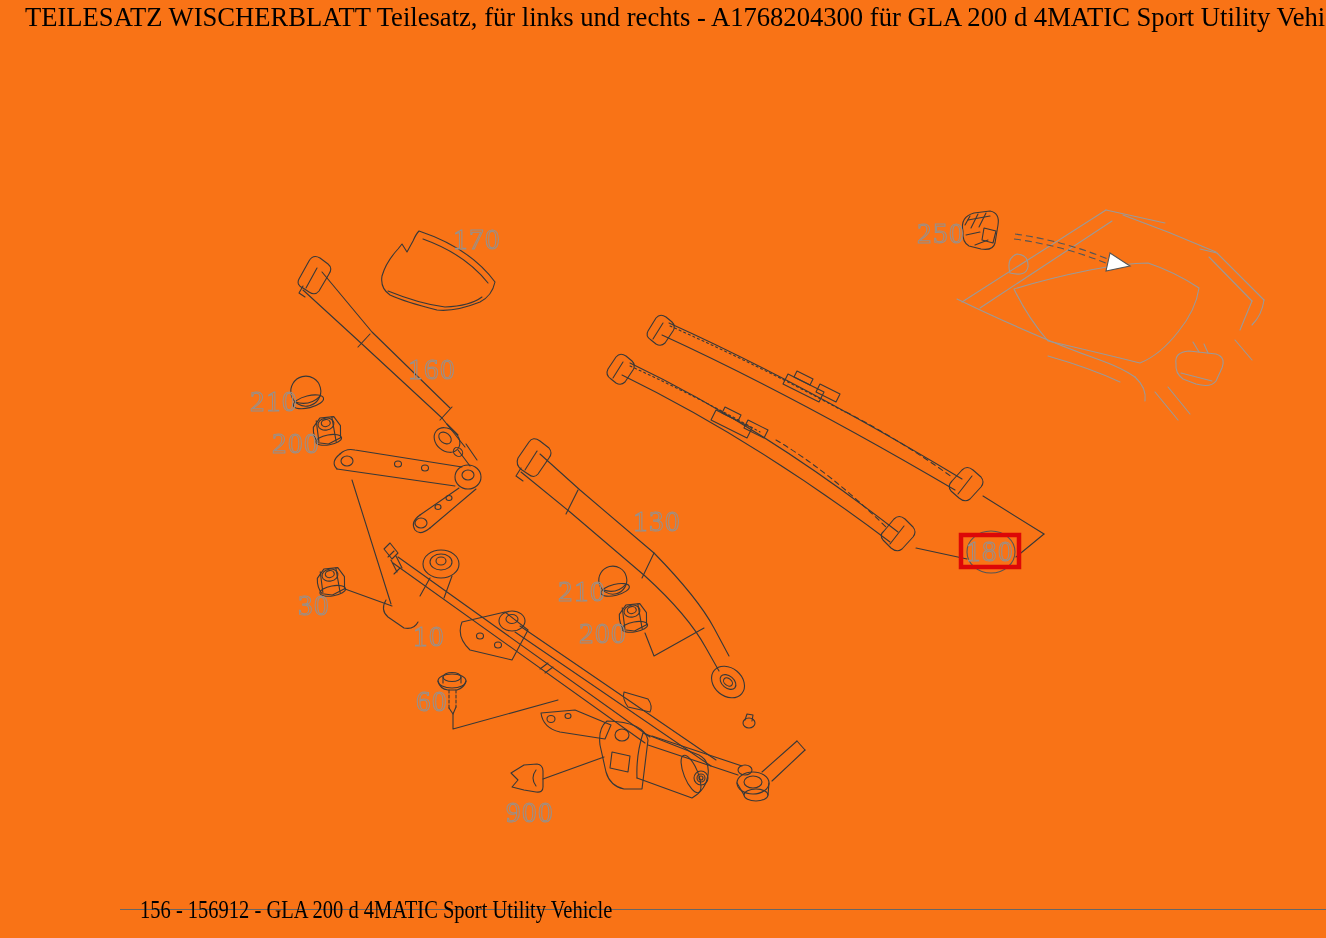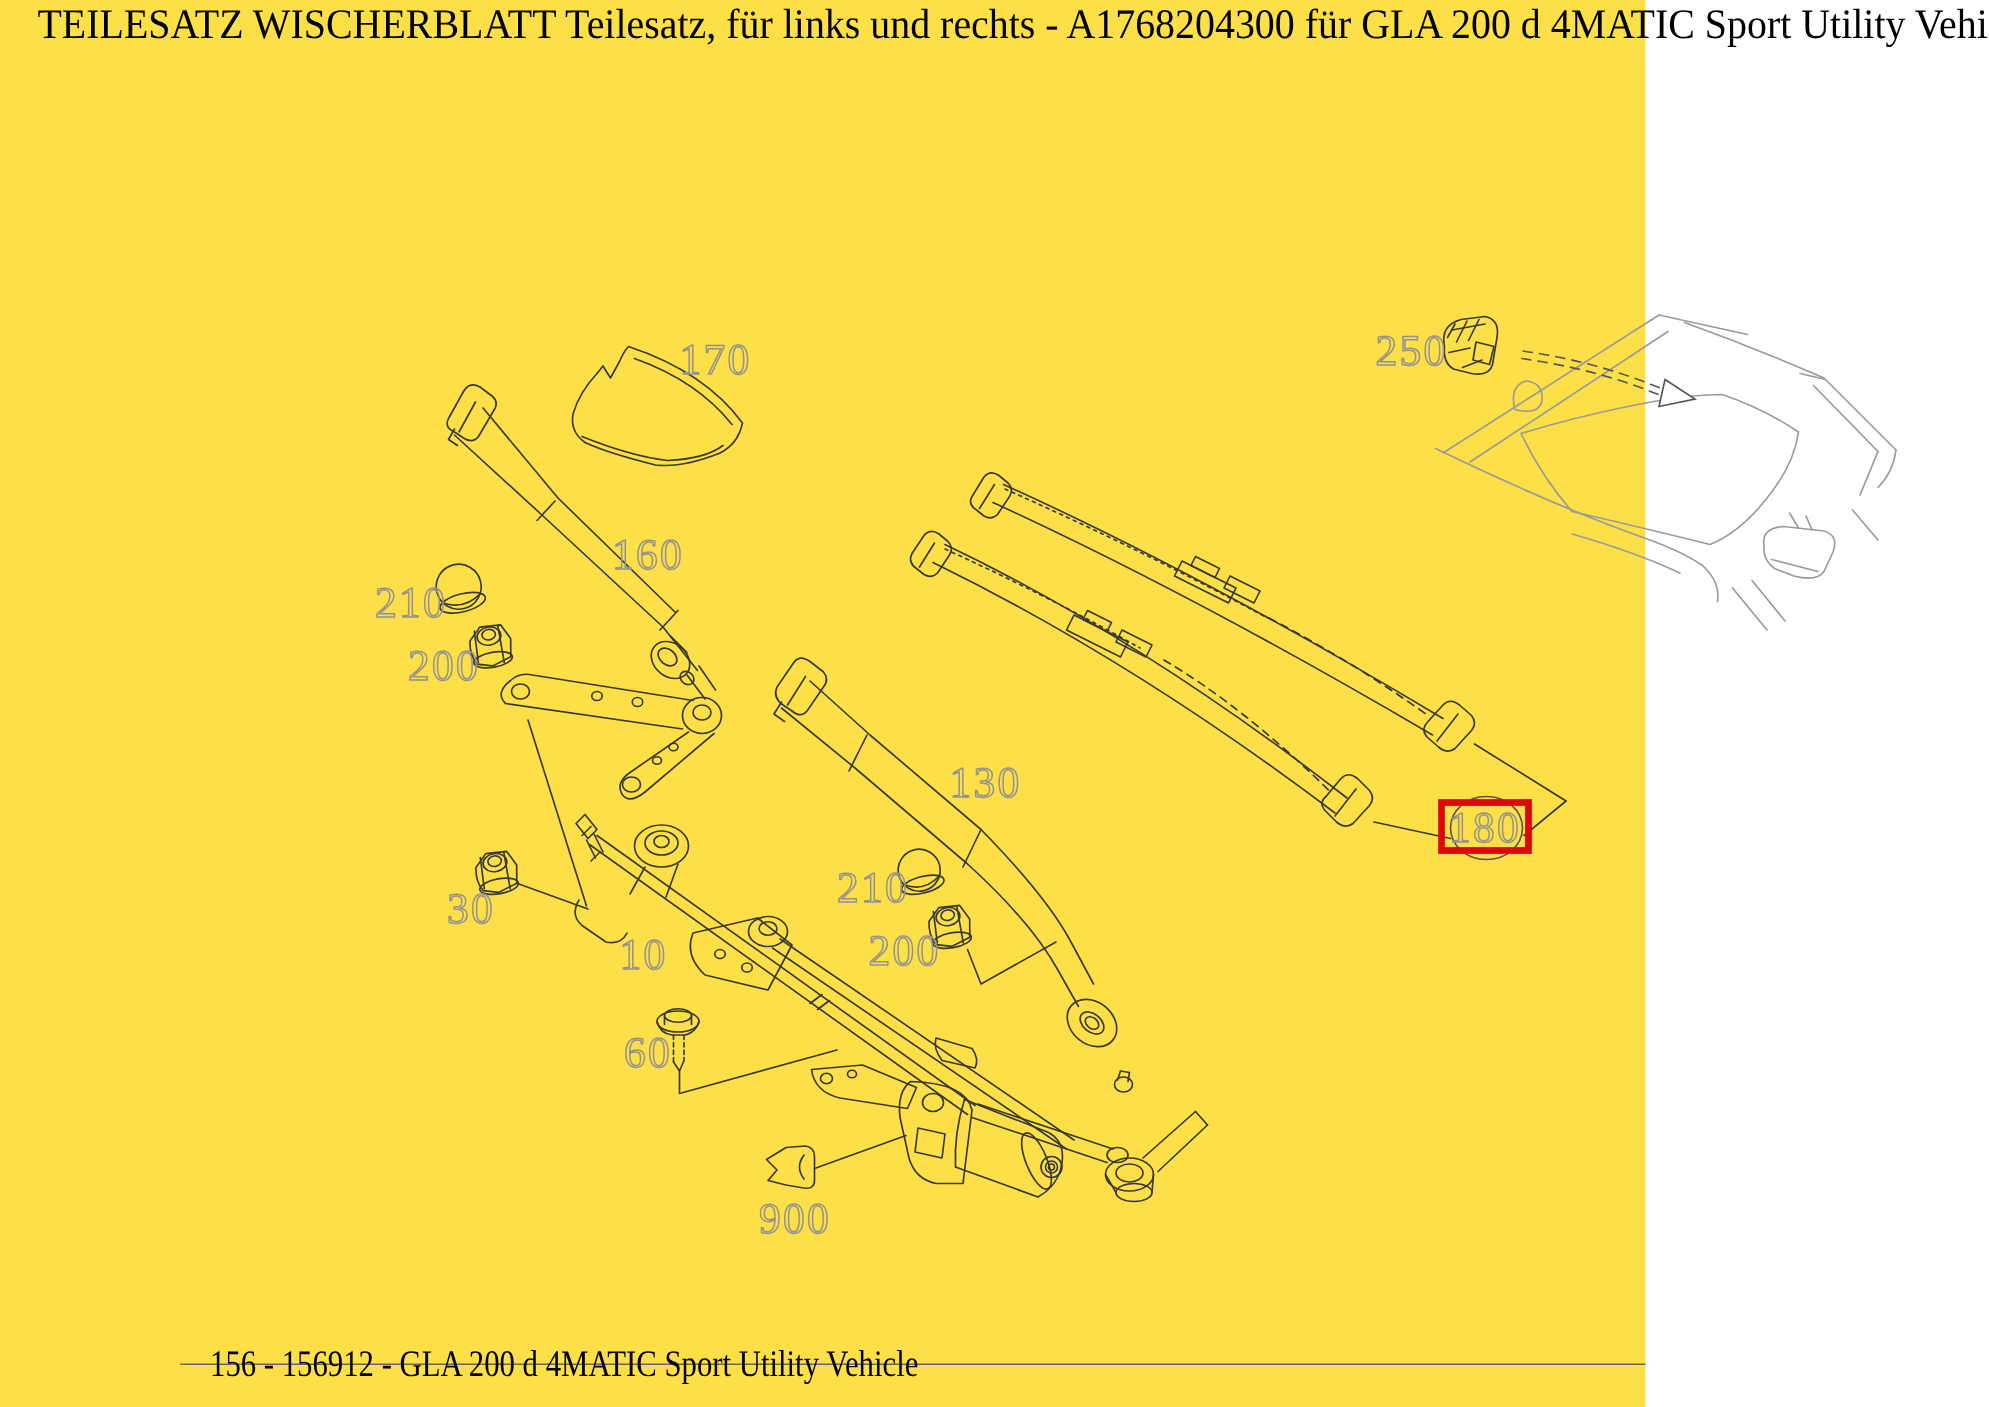--- a/index.html
+++ b/index.html
@@ -1,16 +1,16 @@
 <!DOCTYPE html>
 <html><head>
 <meta charset="utf-8">
 <style>
   html,body{margin:0;padding:0;background:#fff;width:1326px;height:938px;overflow:hidden;}
-  #page{position:relative;width:1086px;height:938px;font-family:"Liberation Serif",serif;background:#fde047;padding-left:11px;}
+  #page{position:relative;width:1326px;height:938px;font-family:"Liberation Serif",serif;background:#f97316;}
   .title{position:absolute;left:25px;top:1px;white-space:nowrap;font-size:28px;color:#000;transform:scaleX(0.95);transform-origin:left top;}
   .footer-line{position:absolute;left:120px;right:0;top:909px;border-top:1px solid #666;}
   .footer-text{position:absolute;left:140px;top:896px;font-size:25px;color:#000;white-space:nowrap;transform:scaleX(0.82);transform-origin:left top;}
   svg{position:absolute;left:0;top:0;}
   text.lbl{font-family:"Liberation Serif",serif;font-size:29px;letter-spacing:1.5px;fill:none;stroke:#929292;stroke-width:1;text-anchor:middle;}
   .dk{stroke:#383838;fill:none;stroke-width:1.1;stroke-linecap:round;stroke-linejoin:round;}
   .car{stroke:#9a9a9a;fill:none;stroke-width:1.1;stroke-linecap:round;stroke-linejoin:round;}
 </style>
 </head>
 <body>

